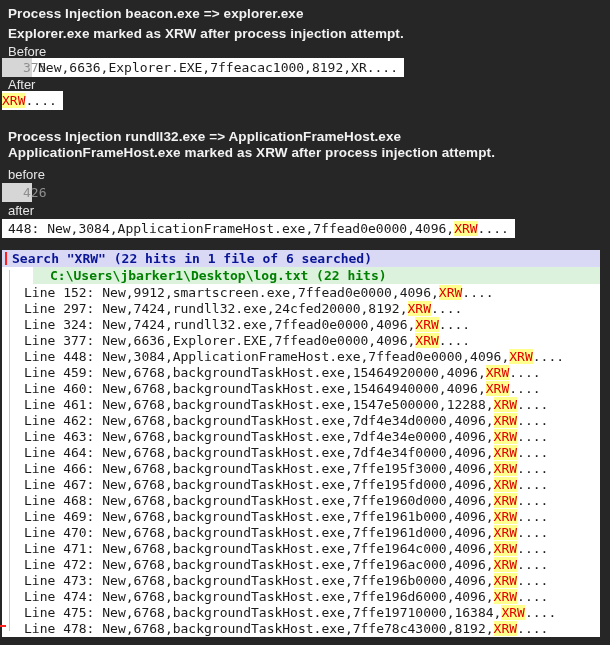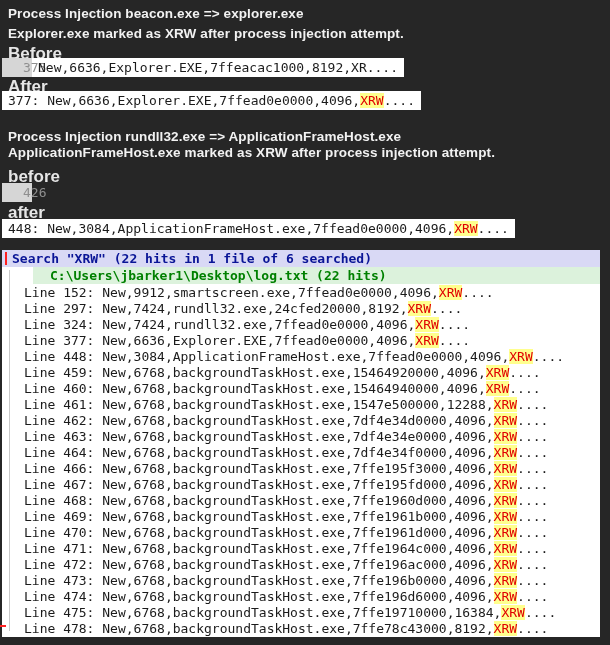--- a/index.html
+++ b/index.html
@@ -7,21 +7,21 @@
     width:610px;height:645px;
     background:var(--page-bg,#262626);
     font-family:"Liberation Sans",sans-serif;
     position:relative;overflow:hidden;
   }
   .abs{position:absolute;}
   .h-title{
     font-size:13.5px;font-weight:bold;color:var(--title-fg,#f2f2f2);
     white-space:pre;letter-spacing:.1px;
   }
-  .h-label{font-size:17px;font-weight:bold;color:var(--label-fg,#e6e6e6);white-space:pre;}
+  .h-label{font-size:13px;font-weight:normal;color:var(--label-fg,#e6e6e6);white-space:pre;}
   .mono{font-family:"DejaVu Sans Mono",monospace;font-size:13px;white-space:pre;}
   .code-strip{
     display:inline-flex;align-items:center;height:19px;
     background:var(--code-bg,#ffffff);color:var(--code-fg,#1b1b1b);
   }
   .code-strip .body{padding:0 6px;text-align:center;}
   .lnum{
     display:inline-flex;align-items:center;height:19px;width:30px;
     background:var(--lnum-bg,#d6d6d6);color:var(--lnum-fg,#8f8f8f);
     padding-left:21px;box-sizing:border-box;
@@ -72,21 +72,21 @@
 <div class="abs h-label" style="left:8px;top:44px">Before</div>
 
 <div class="abs code-strip mono" style="left:2px;top:58px">
   <span class="lnum">375</span>
   <span class="body">New,6636,Explorer.EXE,7ffeacac1000,8192,XR....</span>
 </div>
 
 <div class="abs h-label" style="left:8px;top:77px">After</div>
 
 <div class="abs code-strip mono" style="left:2px;top:91px">
-  <span class="body" style="padding-right:0">377: New,6636,Explorer.EXE,7ffead0e0000,4096,</span><span class="xrw">XRW</span><span style="padding-right:6px">....</span>
+  <span class="xrw">XRW</span><span style="padding-right:6px">....</span>
 </div>
 
 <div class="abs h-title" style="left:8px;top:129px">Process Injection rundll32.exe =&gt; ApplicationFrameHost.exe</div>
 <div class="abs h-title" style="left:8px;top:145px">ApplicationFrameHost.exe marked as XRW after process injection attempt.</div>
 <div class="abs h-label" style="left:8px;top:167px">before</div>
 
 <div class="abs code-strip sel-strip mono" style="left:2px;top:183px">
   <span class="lnum">426</span>
 </div>
 

